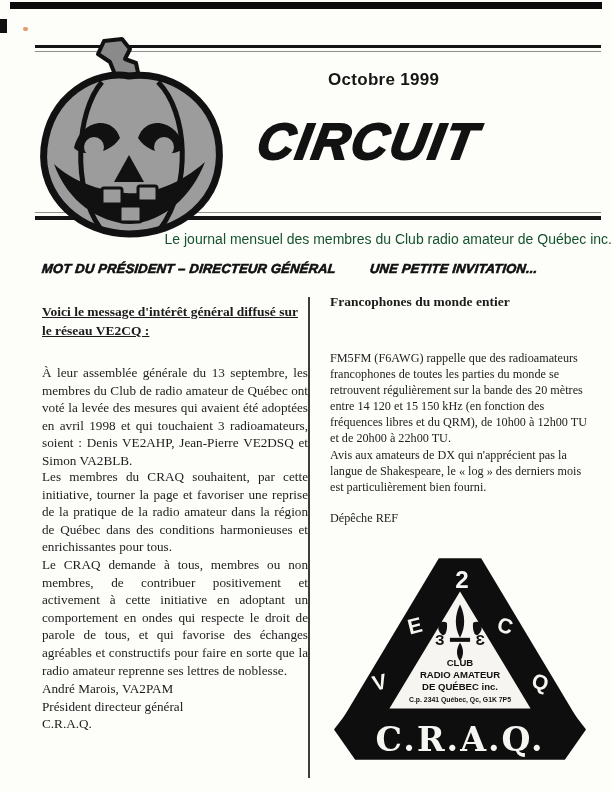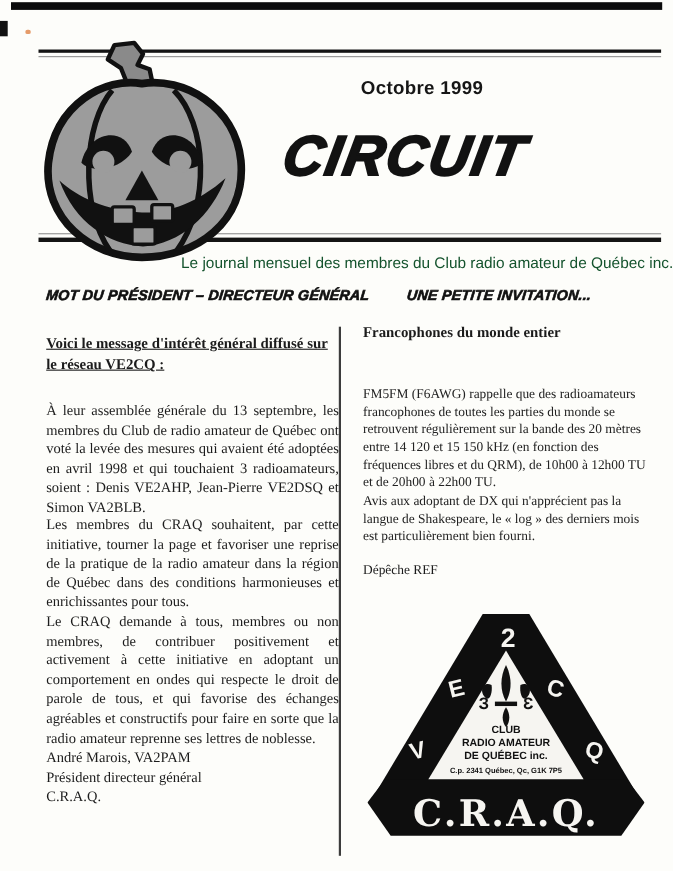--- a/index.html
+++ b/index.html
@@ -112,21 +112,21 @@
   <p class="abs lcol l-par l-p2 serif">Les membres du CRAQ souhaitent, par cette initiative, tourner la page et favoriser une reprise de la pratique de la radio amateur dans la région de Québec dans des conditions harmonieuses et enrichissantes pour tous.</p>
   <p class="abs lcol l-par l-p3 serif">Le CRAQ demande à tous, membres ou non membres, de contribuer positivement et activement à cette initiative en adoptant un comportement en ondes qui respecte le droit de parole de tous, et qui favorise des échanges agréables et constructifs pour faire en sorte que la radio amateur reprenne ses lettres de noblesse.</p>
   <div class="abs lcol sig serif">
     <div>André Marois, VA2PAM</div>
     <div>Président directeur général</div>
     <div>C.R.A.Q.</div>
   </div>
 
   <div class="abs rcol r-heading serif">Francophones du monde entier</div>
   <p class="abs rcol r-par r-p1 serif">FM5FM (F6AWG) rappelle que des radioamateurs francophones de toutes les parties du monde se retrouvent régulièrement sur la bande des 20 mètres entre 14 120 et 15 150 kHz (en fonction des fréquences libres et du QRM), de 10h00 à 12h00 TU et de 20h00 à 22h00 TU.</p>
-  <p class="abs rcol r-par r-p2 serif">Avis aux adoptant de DX qui n'apprécient pas la langue de Shakespeare, le « log » des derniers mois est particulièrement bien fourni.</p>
+  <p class="abs rcol r-par r-p2 serif">Avis aux amateurs de DX qui n'apprécient pas la langue de Shakespeare, le « log » des derniers mois est particulièrement bien fourni.</p>
   <div class="abs rcol r-credit serif">Dépêche REF</div>
 
   <svg class="abs craq-logo" width="252" height="202" viewBox="0 0 250 200">
     <polygon points="104,0 146,0 243,162 7,162" fill="#0e0e0e"></polygon>
     <polygon points="16,149 234,149 250,170 229,200 21,200 0,170" fill="#0e0e0e"></polygon>
     <polygon points="125,33 195,149 55,149" fill="#f6f5f1"></polygon>
     <g fill="#111">
       <path d="M125,46 C120,56 119,68 125,79 C131,68 130,56 125,46 Z"></path>
       <path d="M112,64 C104,60 100,70 107,76 C110,78 113,72 112,64 Z"></path>
       <path d="M138,64 C146,60 150,70 143,76 C140,78 137,72 138,64 Z"></path>

